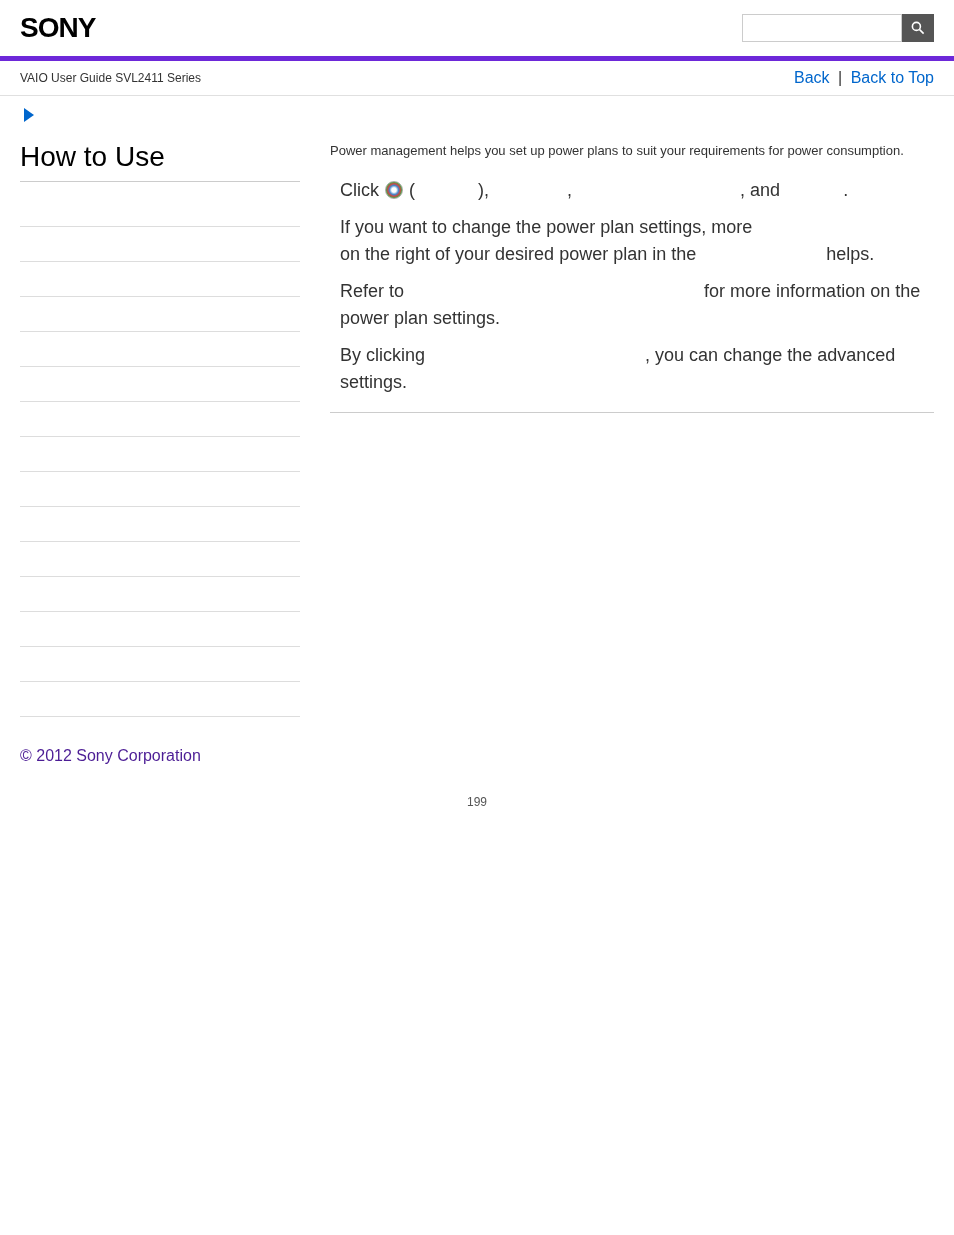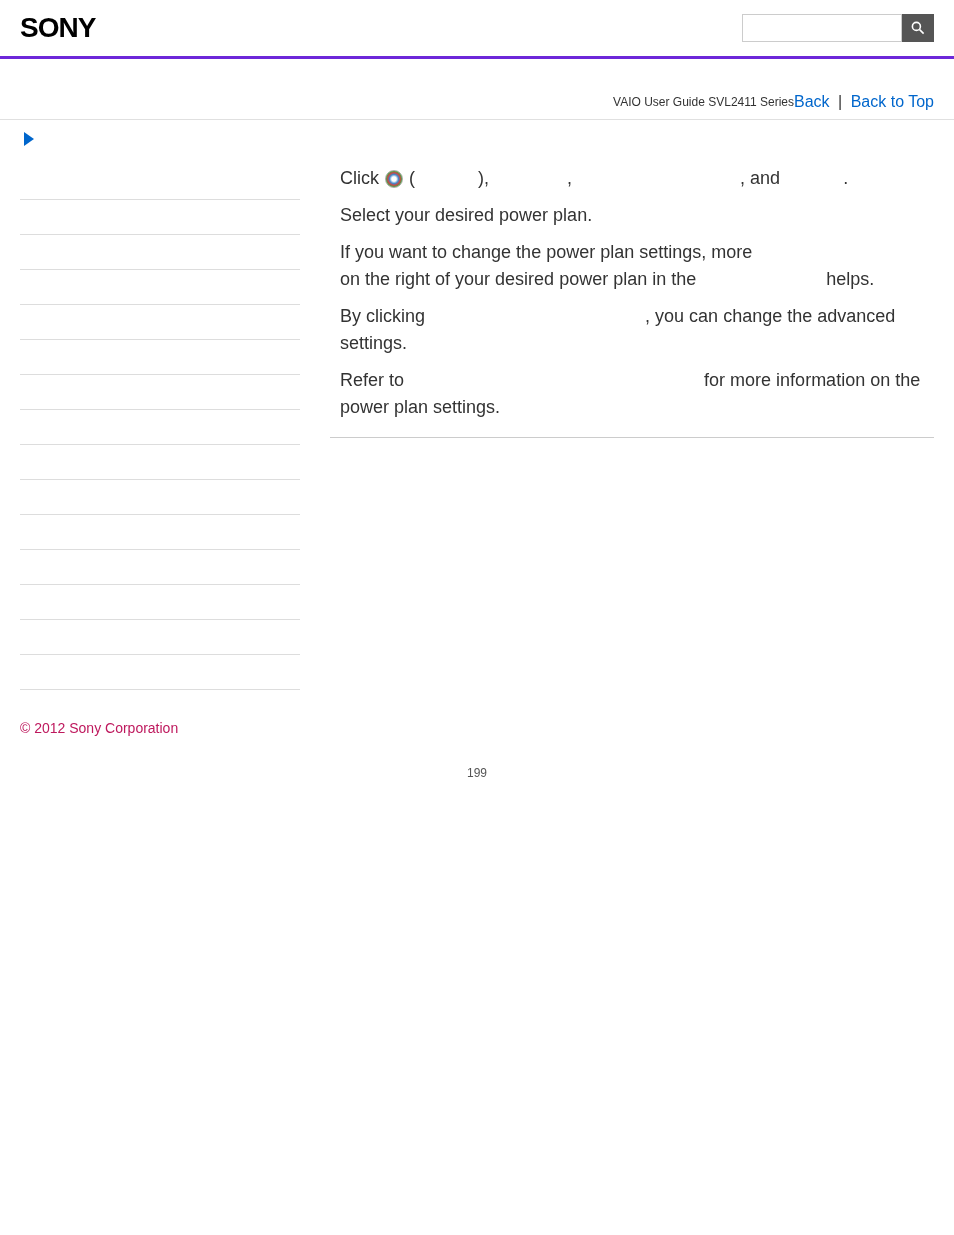--- a/index.html
+++ b/index.html
@@ -16,21 +16,21 @@
       width: 954px;
       min-height: 1235px;
     }
 
     
     .header {
       display: flex;
       justify-content: space-between;
       align-items: center;
       padding: 12px 20px;
-      border-bottom: 3px solid #6d28d9;
+      border-bottom: 5px solid #6d28d9;
     }
 
     .sony-logo {
       font-size: 28px;
       font-weight: 900;
       letter-spacing: -1px;
       color: #000;
       font-family: 'Arial Black', Arial, sans-serif;
     }
 
@@ -61,25 +61,24 @@
 
     .search-icon-svg {
       width: 16px;
       height: 16px;
       fill: #fff;
     }
 
     
     .sub-header {
       display: flex;
-      justify-content: flex-end;
+      justify-content: space-between;
       align-items: center;
       padding: 8px 20px;
       border-bottom: 1px solid #e0e0e0;
-      margin-top: 26px;
     }
 
     .guide-title {
       font-size: 12px;
       color: #333;
     }
 
     .nav-links {
       font-size: 16px;
     }
@@ -192,22 +191,22 @@
 
     .content-divider {
       border: none;
       border-top: 1px solid #ccc;
       margin: 16px 0;
     }
 
     
     .footer {
       padding: 20px 20px 10px 20px;
-      font-size: 14px;
-      color: #be185d;
+      font-size: 16px;
+      color: #4c1d95;
     }
 
     .page-number {
       text-align: center;
       font-size: 12px;
       color: #555;
       padding: 20px 0;
     }
   </style>
 </head>
@@ -235,20 +234,21 @@
   </div>
 </div>
 
 <div class="breadcrumb-area">
   <span class="breadcrumb-chevron"></span>
 </div>
 
 <div class="main-content">
 
   <div class="sidebar">
+    <h1 class="sidebar-title">How to Use</h1>
     <ul class="sidebar-nav">
       <li>
           <a>&nbsp;</a>
         </li>
       <li>
           <a>&nbsp;</a>
         </li>
       <li>
           <a>&nbsp;</a>
         </li>
@@ -285,68 +285,66 @@
       <li>
           <a>&nbsp;</a>
         </li>
       <li>
           <a>&nbsp;</a>
         </li>
     </ul>
   </div>
 
   <div class="content-area">
+    <p class="intro-text">Power management helps you set up power plans to suit your requirements for power consumption.</p>
 
     <ol class="steps-list">
 
       <li>
         <span class="step-click">
           <span>Click</span>
           <span class="windows-icon"></span>
           <span>(</span>
           &nbsp;&nbsp;&nbsp;&nbsp;&nbsp;&nbsp;&nbsp;&nbsp;&nbsp;&nbsp;&nbsp;
           <span>),</span>
           &nbsp;&nbsp;&nbsp;&nbsp;&nbsp;&nbsp;&nbsp;&nbsp;&nbsp;&nbsp;&nbsp;&nbsp;&nbsp;&nbsp;
           <span>,</span>
           &nbsp;&nbsp;&nbsp;&nbsp;&nbsp;&nbsp;&nbsp;&nbsp;&nbsp;&nbsp;&nbsp;&nbsp;&nbsp;&nbsp;&nbsp;&nbsp;&nbsp;&nbsp;&nbsp;&nbsp;&nbsp;&nbsp;&nbsp;&nbsp;&nbsp;&nbsp;&nbsp;&nbsp;&nbsp;&nbsp;&nbsp;&nbsp;
           <span>, and</span>
           &nbsp;&nbsp;&nbsp;&nbsp;&nbsp;&nbsp;&nbsp;&nbsp;&nbsp;&nbsp;&nbsp;
           <span>.</span>
         </span>
       </li>
 
-      <li>
-        <span>Select your desired power plan.</span>
-      </li>
 
       <li>
         <span>
           <span>If you want to change the power plan settings, more</span>
           &nbsp;&nbsp;&nbsp;&nbsp;&nbsp;&nbsp;&nbsp;&nbsp;&nbsp;&nbsp;&nbsp;&nbsp;&nbsp;&nbsp;&nbsp;&nbsp;&nbsp;&nbsp;&nbsp;&nbsp;&nbsp;&nbsp;&nbsp;&nbsp;&nbsp;&nbsp;&nbsp;&nbsp;&nbsp;&nbsp;&nbsp;&nbsp;&nbsp;
           <span>on the right of your desired power plan in the</span>
           &nbsp;&nbsp;&nbsp;&nbsp;&nbsp;&nbsp;&nbsp;&nbsp;&nbsp;&nbsp;&nbsp;&nbsp;&nbsp;&nbsp;&nbsp;&nbsp;&nbsp;&nbsp;&nbsp;&nbsp;&nbsp;&nbsp;&nbsp;&nbsp;
           <span>helps.</span>
         </span>
       </li>
 
       <li>
         <span>
+          <span>Refer to</span>
+          &nbsp;&nbsp;&nbsp;&nbsp;&nbsp;&nbsp;&nbsp;&nbsp;&nbsp;&nbsp;&nbsp;&nbsp;&nbsp;&nbsp;&nbsp;&nbsp;&nbsp;&nbsp;&nbsp;&nbsp;&nbsp;&nbsp;&nbsp;&nbsp;&nbsp;&nbsp;&nbsp;&nbsp;&nbsp;&nbsp;&nbsp;&nbsp;&nbsp;&nbsp;&nbsp;&nbsp;&nbsp;&nbsp;&nbsp;&nbsp;&nbsp;&nbsp;&nbsp;&nbsp;&nbsp;&nbsp;&nbsp;&nbsp;&nbsp;&nbsp;&nbsp;&nbsp;&nbsp;&nbsp;&nbsp;&nbsp;&nbsp;&nbsp;
+          <span>for more information on the power plan settings.</span>
+        </span>
+      </li>
+
+      <li>
+        <span>
           <span>By clicking</span>
           &nbsp;&nbsp;&nbsp;&nbsp;&nbsp;&nbsp;&nbsp;&nbsp;&nbsp;&nbsp;&nbsp;&nbsp;&nbsp;&nbsp;&nbsp;&nbsp;&nbsp;&nbsp;&nbsp;&nbsp;&nbsp;&nbsp;&nbsp;&nbsp;&nbsp;&nbsp;&nbsp;&nbsp;&nbsp;&nbsp;&nbsp;&nbsp;&nbsp;&nbsp;&nbsp;&nbsp;&nbsp;&nbsp;&nbsp;&nbsp;&nbsp;&nbsp;
           <span>, you can change the advanced settings.</span>
         </span>
       </li>
-
-      <li>
-        <span>
-          <span>Refer to</span>
-          &nbsp;&nbsp;&nbsp;&nbsp;&nbsp;&nbsp;&nbsp;&nbsp;&nbsp;&nbsp;&nbsp;&nbsp;&nbsp;&nbsp;&nbsp;&nbsp;&nbsp;&nbsp;&nbsp;&nbsp;&nbsp;&nbsp;&nbsp;&nbsp;&nbsp;&nbsp;&nbsp;&nbsp;&nbsp;&nbsp;&nbsp;&nbsp;&nbsp;&nbsp;&nbsp;&nbsp;&nbsp;&nbsp;&nbsp;&nbsp;&nbsp;&nbsp;&nbsp;&nbsp;&nbsp;&nbsp;&nbsp;&nbsp;&nbsp;&nbsp;&nbsp;&nbsp;&nbsp;&nbsp;&nbsp;&nbsp;&nbsp;&nbsp;
-          <span>for more information on the power plan settings.</span>
-        </span>
-      </li>
     </ol>
 
     <hr class="content-divider">
   </div>
 </div>
 
 <div class="footer">
   <span>© 2012 Sony Corporation</span>
 </div>
 

